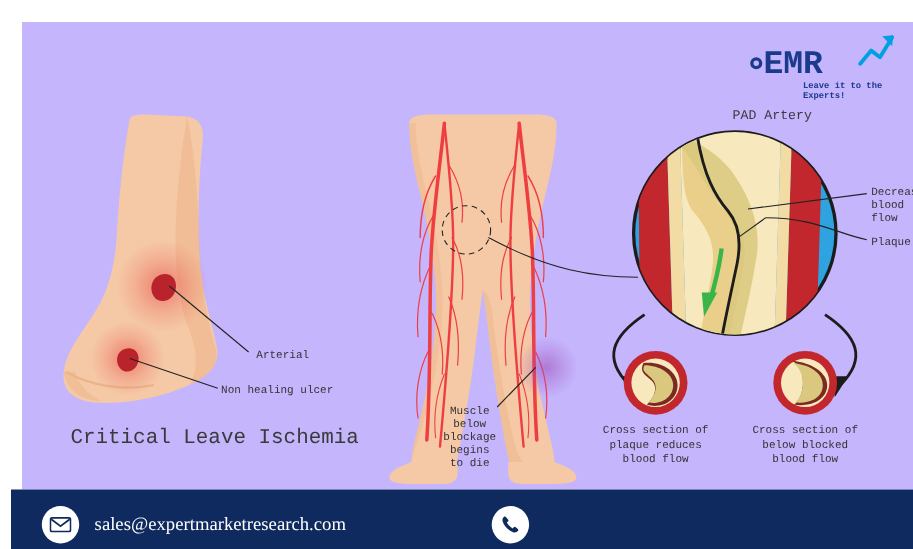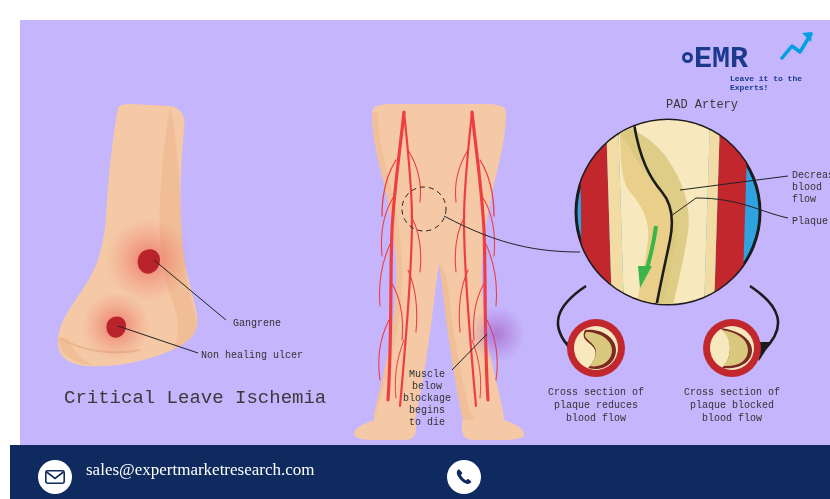--- a/index.html
+++ b/index.html
@@ -65,21 +65,21 @@
   .lbl-plaque{left:772px; top:196px;}
   .lbl-cs1{left:528px; top:366px; width:96px; text-align:center; line-height:13px;}
   .lbl-cs2{left:664px; top:366px; width:96px; text-align:center; line-height:13px;}
   
   .footer{
     position:absolute; left:0; top:435px; width:830px; height:64px;
     background:#0f2a5e;
     display:flex; align-items:center;
   }
   .footer-item{
-    display:flex; align-items:flex-start; color:#ffffff;
+    display:flex; align-items:center; color:#ffffff;
     font-size:17px; font-family:"Liberation Serif", serif;
   }
   .f-mail{margin-left:28px;}
   .f-phone{margin-left:132px;}
   .ficon{
     width:34px;height:34px;border-radius:50%;background:#ffffff;
     display:flex;align-items:center;justify-content:center;margin-right:14px;
     flex:0 0 auto;
   }
   .svgwrap{position:absolute;left:0;top:0;}
@@ -273,21 +273,21 @@
       <g>
         <circle cx="712" cy="328" r="29" fill="#c1272d"></circle>
         <circle cx="712" cy="328" r="22" fill="#f7e9bd"></circle>
         <path d="M700 308 C 720 310, 732 320, 732 330 C 732 342, 720 350, 702 348
                  C 712 340, 714 316, 700 308 Z" fill="#7a2a22"></path>
         <path d="M701 310 C 718 312, 728 320, 728 330 C 728 341, 718 347, 703 346
                  C 712 338, 713 318, 701 310 Z" fill="#d9c87e"></path>
       </g>
     </svg>
 
-    <div class="lbl lbl-gangrene">Gangrene</div>
+    <div class="lbl lbl-gangrene">Arterial</div>
     <div class="lbl lbl-ulcer">Non healing ulcer</div>
 
     <div class="lbl lbl-muscle">
       <div>Muscle below</div>
       <div>blockage begins</div>
       <div>to die</div>
     </div>
 
     <div class="lbl lbl-decreased">
       <div>Decreased</div>
@@ -295,21 +295,21 @@
     </div>
     <div class="lbl lbl-plaque">Plaque</div>
 
     <div class="lbl lbl-cs1">
       <div>Cross section of</div>
       <div>plaque reduces</div>
       <div>blood flow</div>
     </div>
     <div class="lbl lbl-cs2">
       <div>Cross section of</div>
-      <div>plaque blocked</div>
+      <div>below blocked</div>
       <div>blood flow</div>
     </div>
 
   </div>
 
   <div class="footer">
     <div class="footer-item f-mail">
       <span class="ficon">
         <svg width="20" height="14" viewBox="0 0 20 14">
           <rect x="0.8" y="0.8" width="18.4" height="12.4" rx="1.6" fill="none" stroke="#0f2a5e" stroke-width="1.6"></rect>

